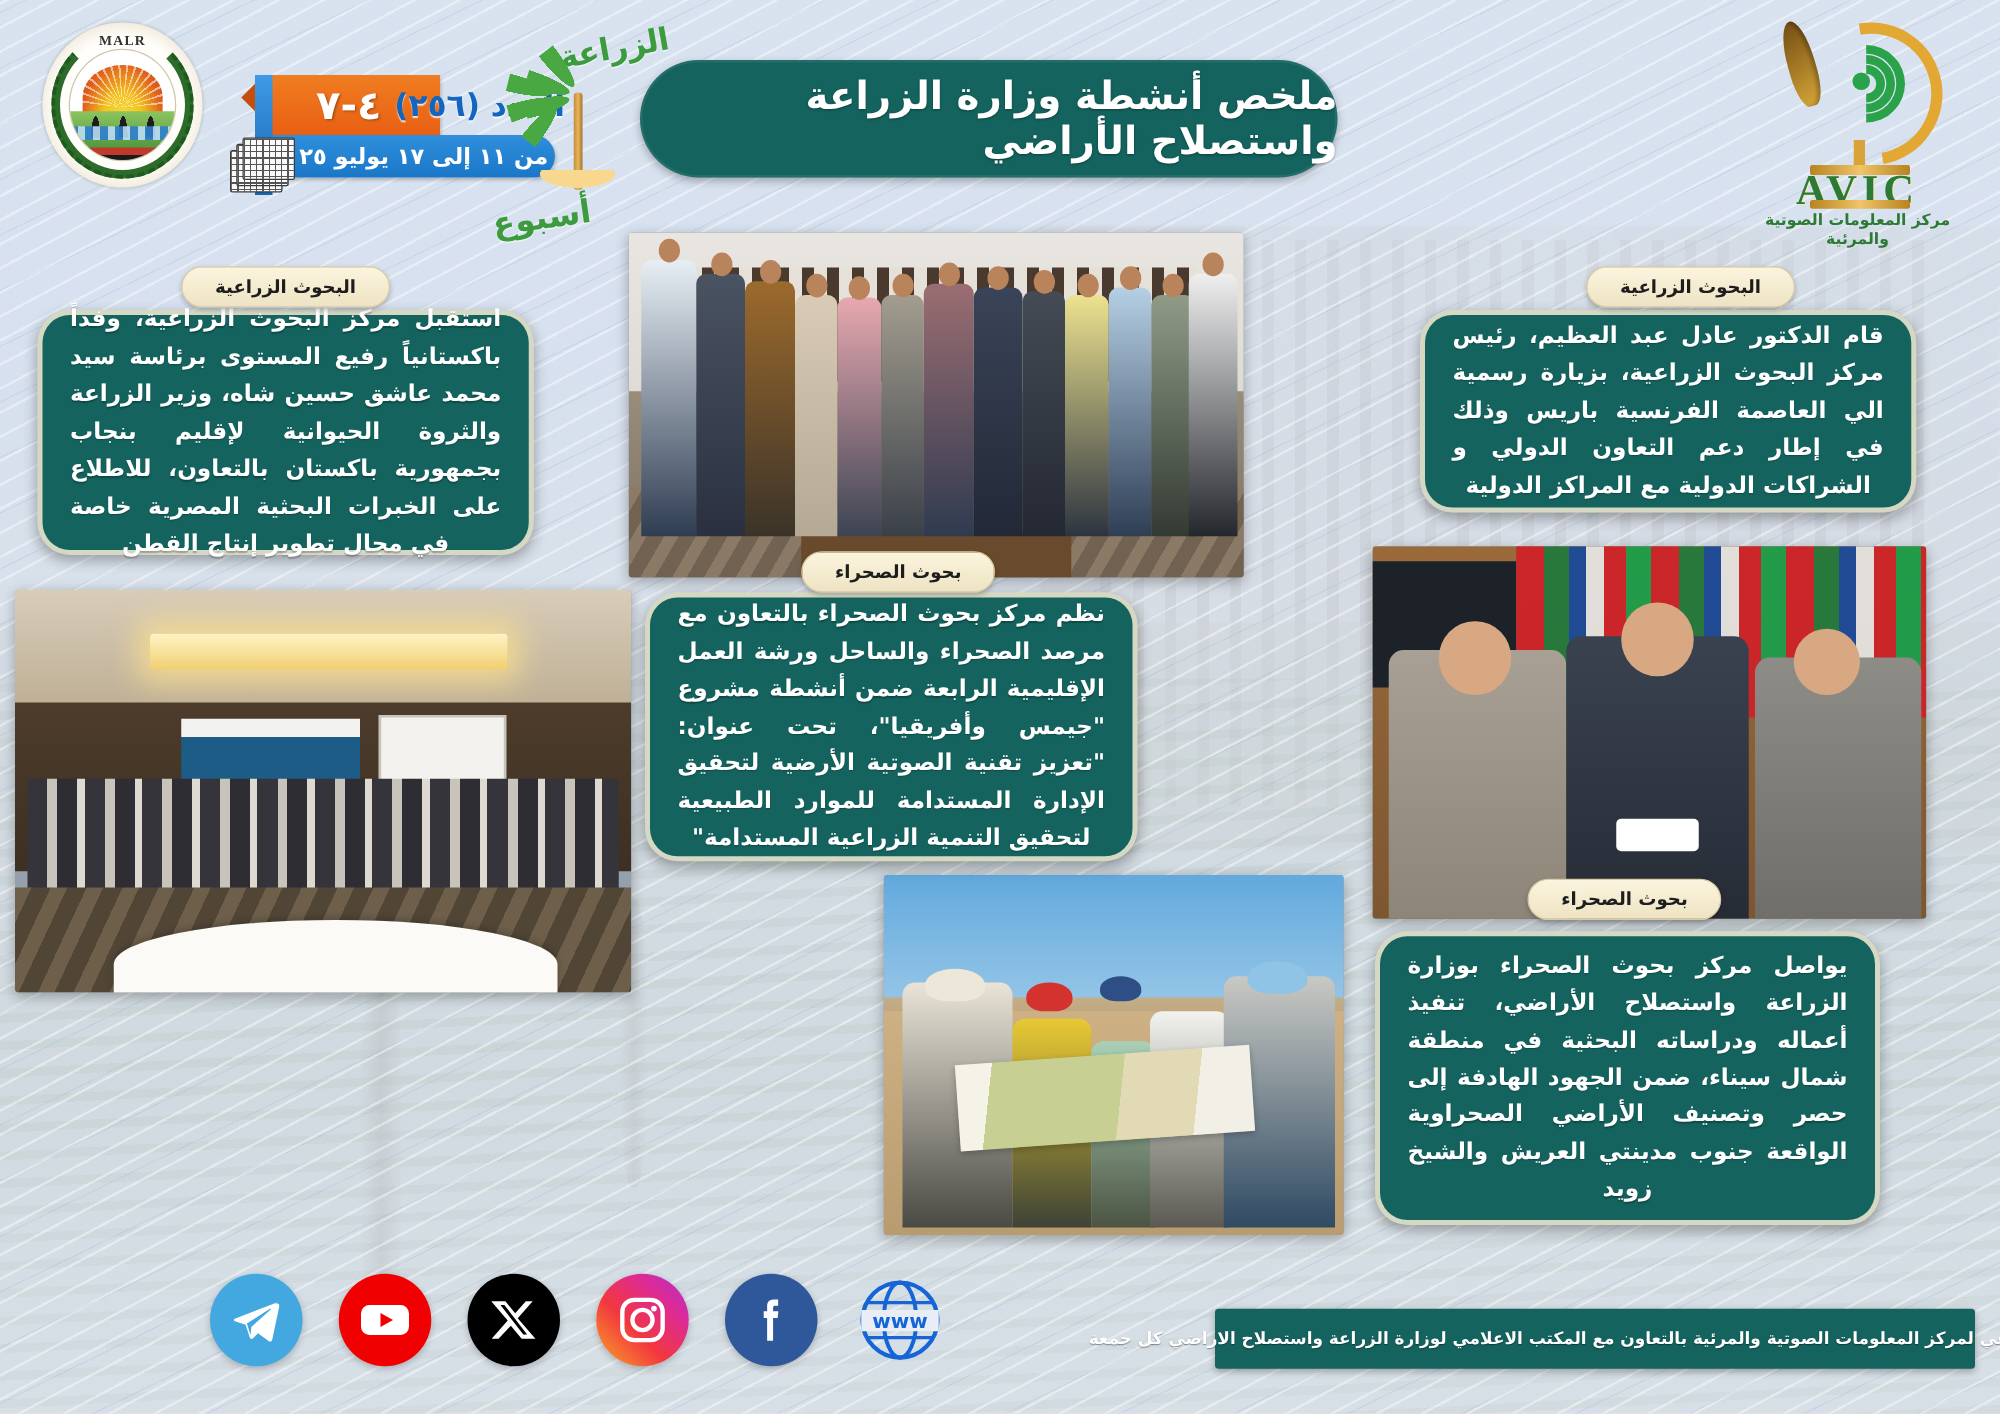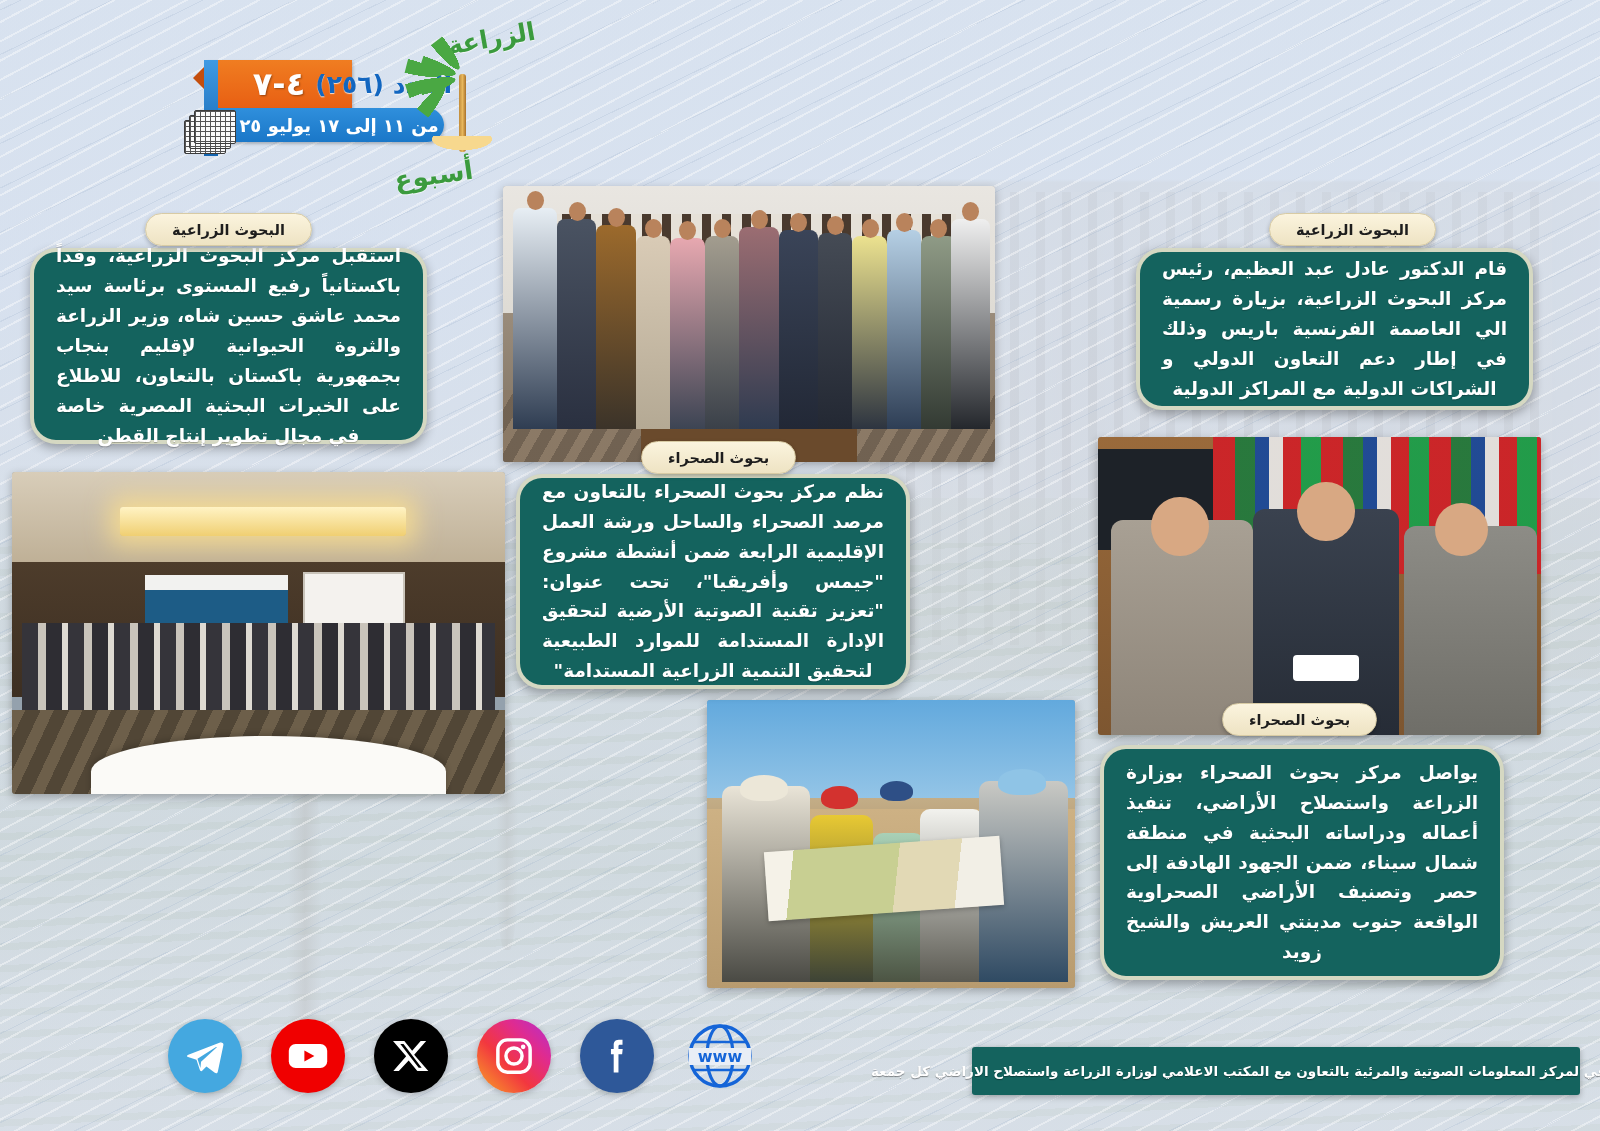--- a/index.html
+++ b/index.html
@@ -307,20 +307,37 @@
   <div class="bg-rows"></div>
   <div class="bg-palm"></div>
   <div class="bg-palm2"></div>
   <div class="bg-wash"></div>
   <div class="bg-streaks"></div>
   <div class="bg-streaks2"></div>
 </div>
 
 <div id="header">
 
+  <div class="malr-emblem">
+    <div class="ring"></div>
+    <div class="wreath"></div>
+    <div class="wreath2"></div>
+    <div class="inner">
+      <div class="sun"></div>
+      <div class="sunrays"></div>
+      <div class="field"></div>
+      <div class="crop" style="left:18%"></div>
+      <div class="crop" style="left:44%"></div>
+      <div class="crop" style="left:70%"></div>
+      <div class="water"></div>
+      <div class="redband"></div>
+      <div class="blackband"></div>
+    </div>
+    <div class="malr-txt">MALR</div>
+  </div>
 
   <div class="issue-block">
     <div class="cal-icon">
         <i></i>
         <i></i>
         <i></i>
       </div>
     <div class="issue-orange">
       <span>٤-٧</span>
     </div>
@@ -336,21 +353,37 @@
     <div class="frond" style="transform:rotate(-52deg) scaleX(-1);left:42%;"></div>
     <div class="frond" style="transform:rotate(-18deg) scaleX(-1);left:42%;"></div>
     <div class="frond" style="transform:rotate(14deg) scaleX(-1);left:42%;"></div>
     <div class="frond" style="transform:rotate(-128deg);left:52%;"></div>
     <div class="frond" style="transform:rotate(-162deg);left:52%;"></div>
     <div class="frond" style="transform:rotate(166deg);left:52%;"></div>
     <div class="sand"></div>
     <div class="t-bot">أسبوع</div>
   </div>
 
-
+  <div class="title-pill">
+    <span>ملخص أنشطة وزارة الزراعة واستصلاح الأراضي</span>
+  </div>
+
+  <div class="avic">
+    <div class="wheat"></div>
+    <div class="arc"></div>
+    <div class="wave w3"></div>
+    <div class="wave w2"></div>
+    <div class="wave w1"></div>
+    <div class="dot"></div>
+    <div class="stem"></div>
+    <div class="base"></div>
+    <div class="acr">AVIC</div>
+    <div class="base2"></div>
+    <div class="sub">مركز المعلومات الصوتية والمرئية</div>
+  </div>
 </div>
 
 <div class="photo" id="photo-delegation">
   <div class="wall"></div>
     <div class="blinds"></div>
     <div class="floor"></div>
   <div class="carpet"></div>
     <div class="tbl"></div>
   <div class="person" style="left:2%;width:9%;height:80%;background:linear-gradient(180deg,#e7eef4,#2f3d52);">
       <div class="head"></div>

